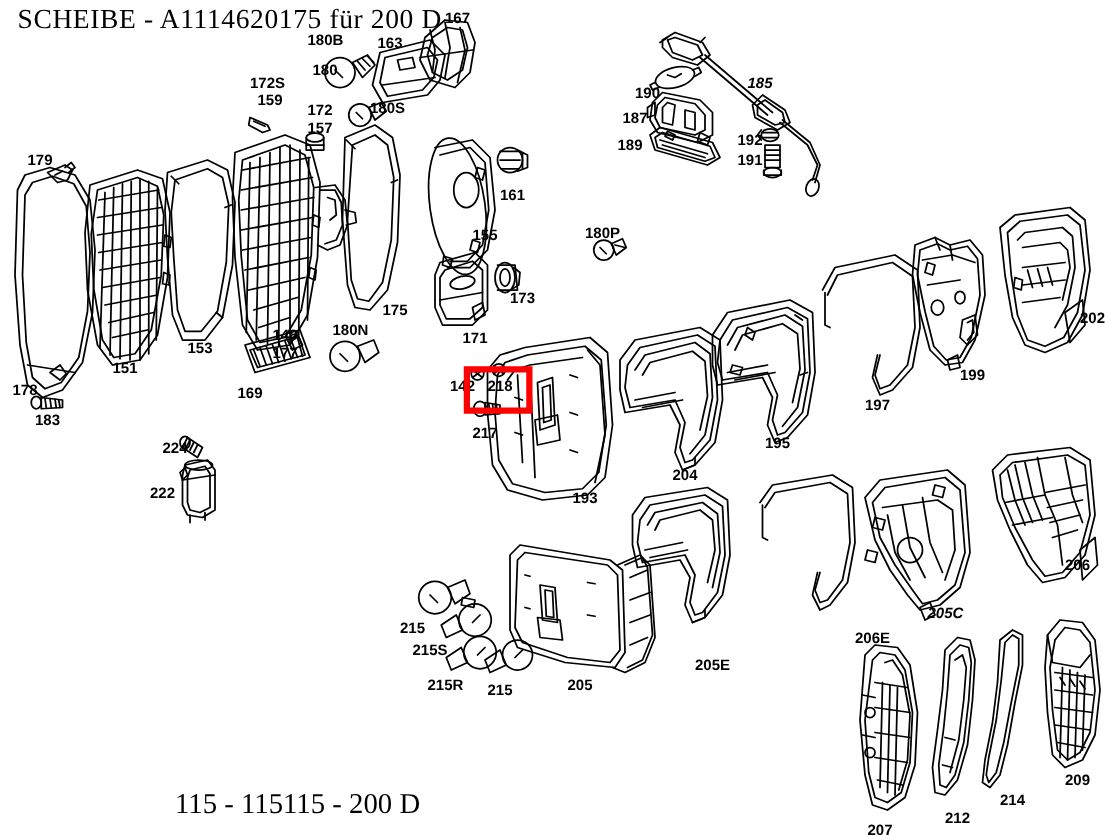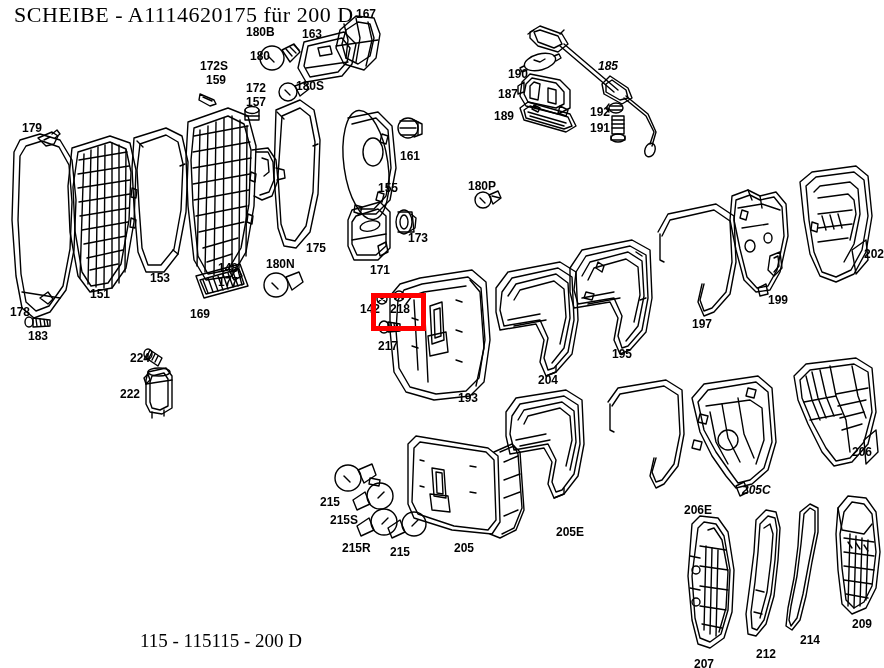--- a/index.html
+++ b/index.html
@@ -31,21 +31,21 @@
     font-size: 22px;
     color: #000000;
     white-space: nowrap;
     letter-spacing: 0.5px;
   }
   .footer-text {
     position: absolute;
     left: 140px;
     top: 630px;
     font-family: "Liberation Serif", serif;
-    font-size: 19px;
+    font-size: 23px;
     color: #000000;
     white-space: nowrap;
   }
   .callout {
     position: absolute;
     font-family: "Liberation Sans", sans-serif;
     font-size: 12px;
     font-weight: bold;
     color: #000000;
     white-space: nowrap;

